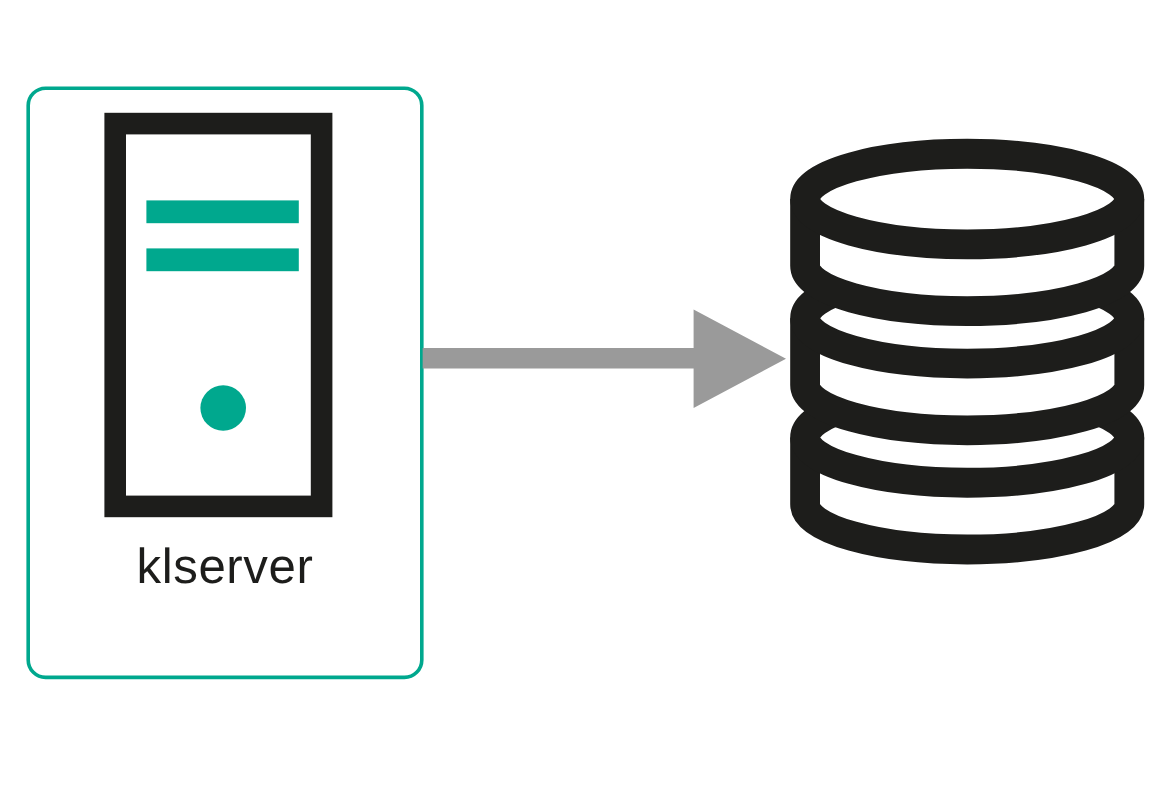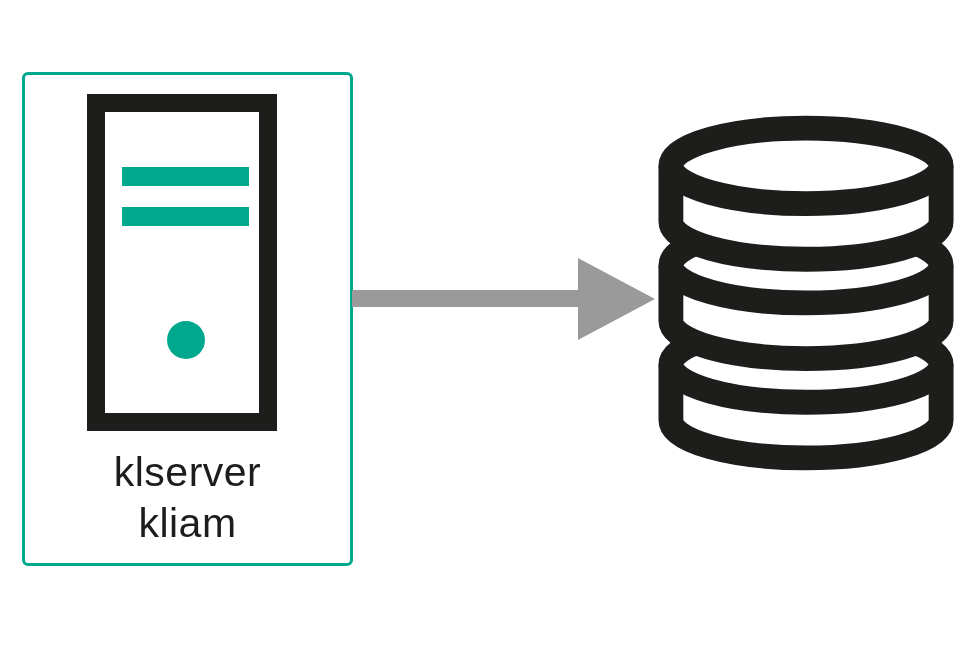--- a/index.html
+++ b/index.html
@@ -20,21 +20,21 @@
   }
 
   
   .node-box {
     position: absolute;
     left: 22px;
     top: 72px;
     width: 331px;
     height: 494px;
     border: 3.5px solid var(--teal);
-    border-radius: 6px;
+    border-radius: 16px;
     background: #ffffff;
   }
 
   .tower {
     position: absolute;
     left: 62px;
     top: 19px;
     width: 190px;
     height: 337px;
     border: 18px solid var(--black);
@@ -104,21 +104,20 @@
   <div class="node-box">
 
     <div class="tower">
       <div class="bar bar1"></div>
       <div class="bar bar2"></div>
       <div class="dot"></div>
     </div>
 
     <div class="node-label">
       <div>klserver</div>
-      <div>kliam</div>
     </div>
 
   </div>
 
   <svg class="arrow-svg" viewBox="0 0 305 98" xmlns="http://www.w3.org/2000/svg" aria-hidden="true">
     <polygon points="0,40 226,40 226,8 303,49 226,90 226,57 0,57"></polygon>
   </svg>
 
   <svg class="db-svg" viewBox="0 0 300 360" xmlns="http://www.w3.org/2000/svg" aria-hidden="true">
 

